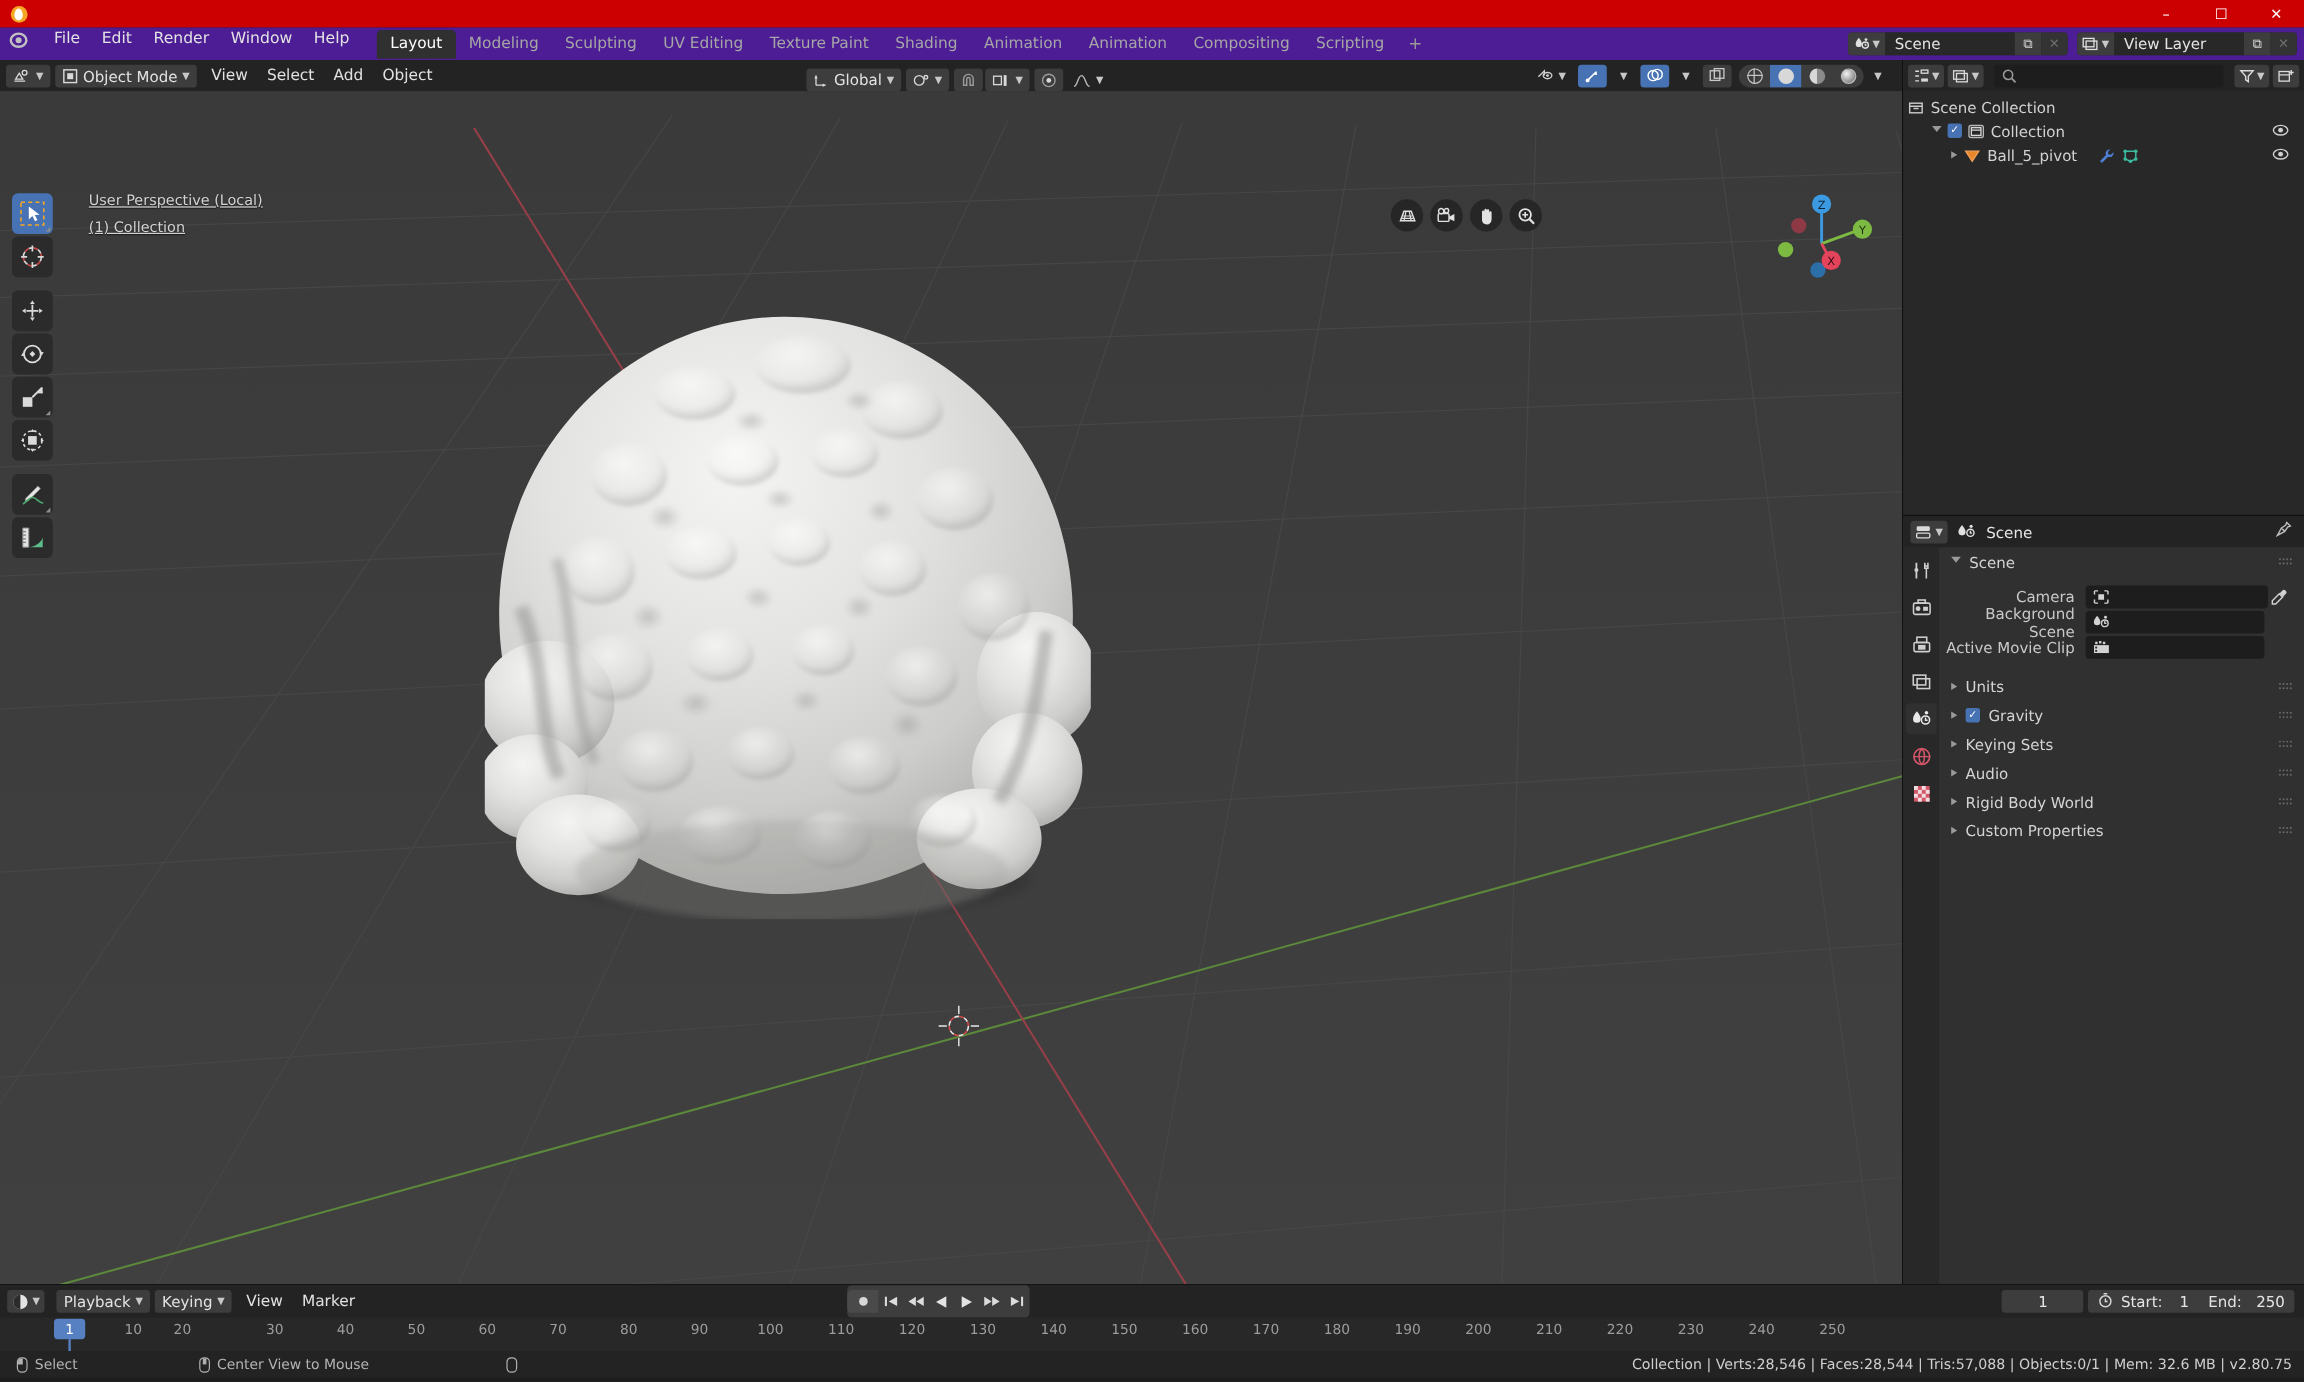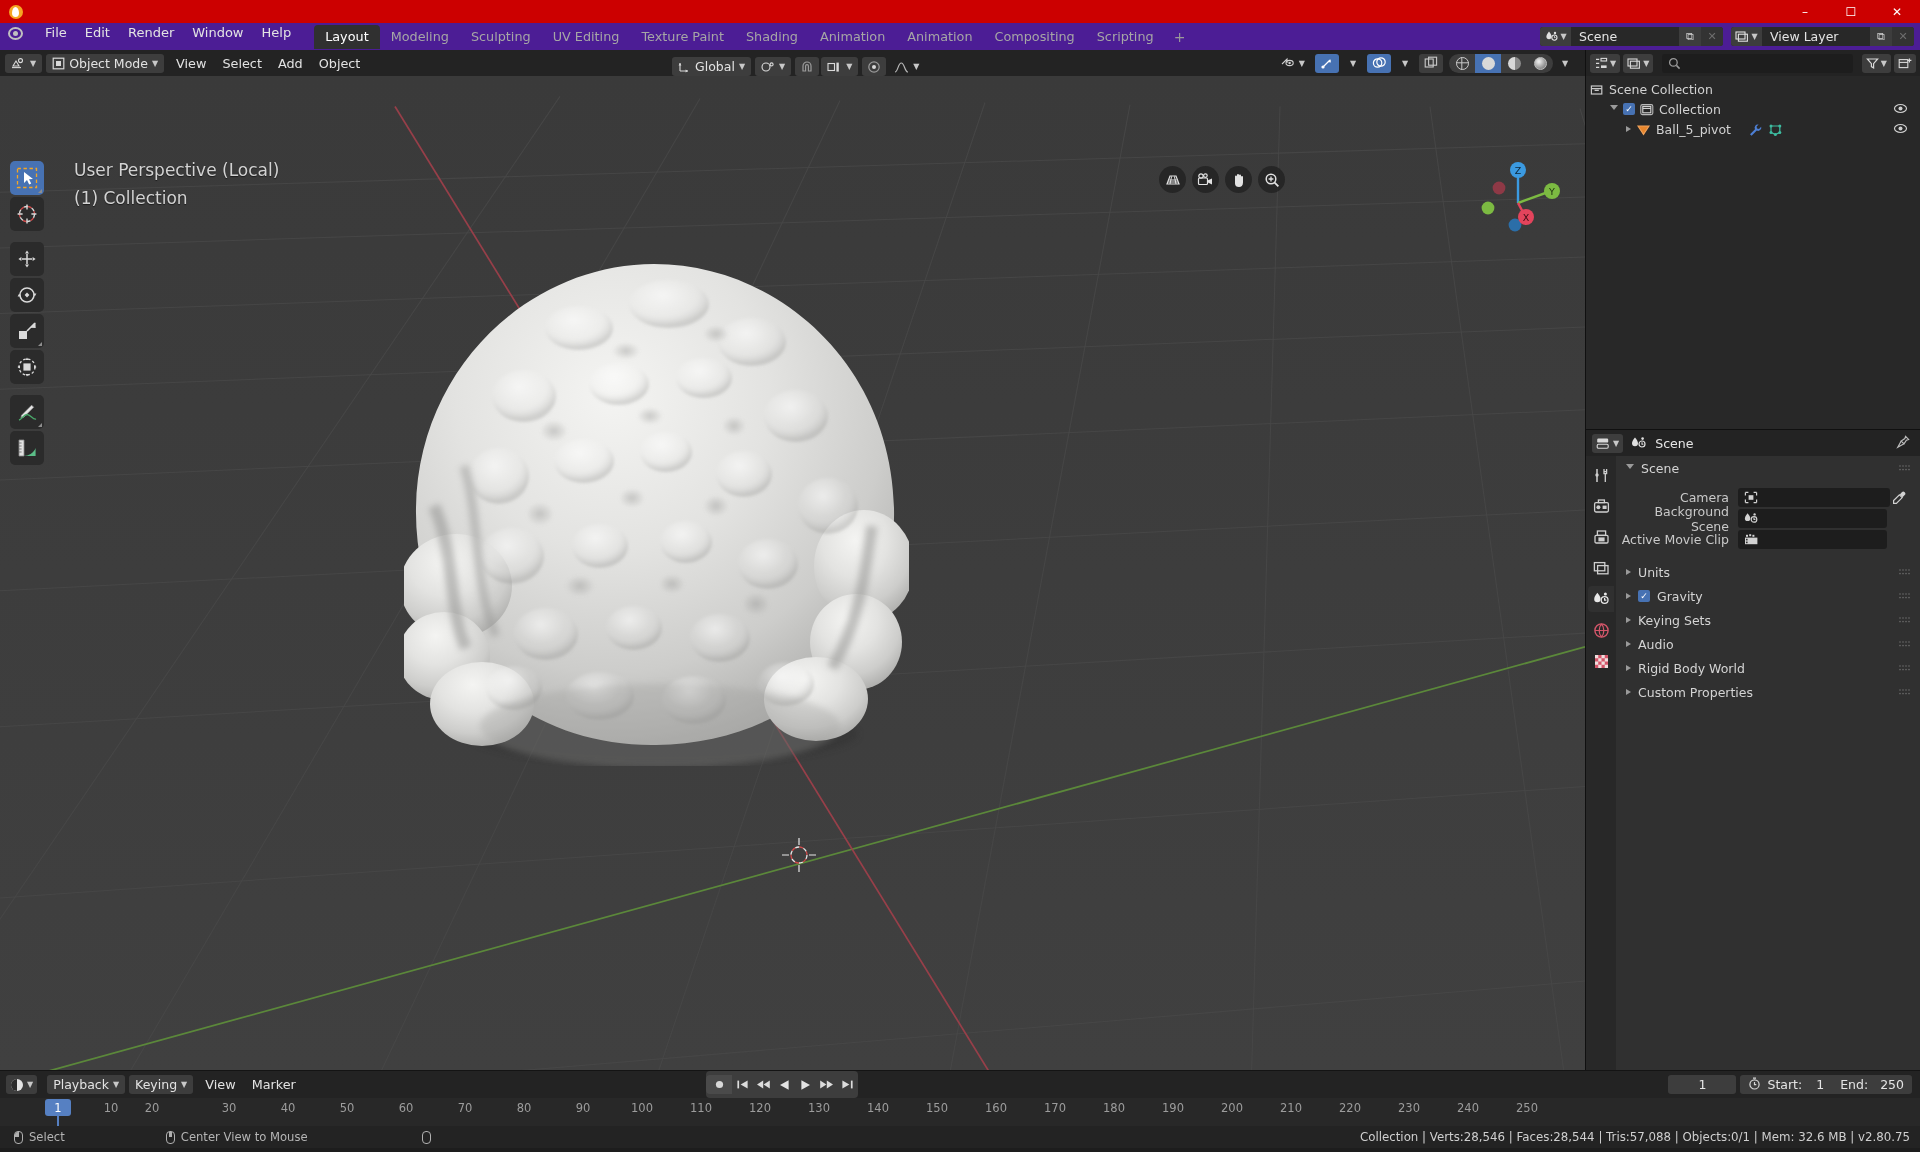--- a/index.html
+++ b/index.html
@@ -56,21 +56,21 @@
   .sphere{width:13px;height:13px;border-radius:50%;background:#d8d8d8;}
   .sphere.half{background:linear-gradient(90deg,#d8d8d8 50%,#8a8a8a 50%);}
   .sphere.wire{background:none;border:1.4px solid #c9c9c9;position:relative;}
   .sphere.wire:after{content:"";position:absolute;left:50%;top:-1px;width:1.4px;height:13px;background:#c9c9c9;transform:translateX(-50%);}
   .sphere.wire:before{content:"";position:absolute;top:50%;left:-1px;width:13px;height:1.4px;background:#c9c9c9;transform:translateY(-50%);}
   .sphere.rend{background:radial-gradient(circle at 35% 32%, #e8e8e8 8%, #9a9a9a 60%, #6d6d6d 100%);border:1.3px solid #bdbdbd;}
 
   
   .viewport{flex:1;position:relative;background:#3b3b3b;overflow:hidden;}
   .grid-svg{position:absolute;inset:0;width:100%;height:100%;}
-  .vp-text{position:absolute;left:74px;top:84px;font-size:17px;color:#d3d3d3;text-shadow:0 1px 1px rgba(0,0,0,.55);pointer-events:none;}
+  .vp-text{position:absolute;left:74px;top:84px;font-size:12px;color:#d3d3d3;text-shadow:0 1px 1px rgba(0,0,0,.55);pointer-events:none;text-decoration:underline;}
   .vp-text .l2{margin-top:8px;}
   .toolbar{position:absolute;left:10px;top:85px;width:36px;display:flex;flex-direction:column;gap:2px;}
   .tool{width:34px;height:34px;background:#2b2b2b;border-radius:5px;display:flex;align-items:center;justify-content:center;position:relative;}
   .tool.active{background:#4772b3;}
   .tool.gap{margin-top:9px;}
   .tool .corner{position:absolute;right:2px;bottom:2px;width:0;height:0;border-left:4px solid transparent;border-bottom:4px solid #8e8e8e;}
   .navicons{display:flex;gap:6px;margin-bottom:0;}
   .navbtn{width:27px;height:27px;border-radius:50%;background:rgba(30,30,30,.72);display:flex;align-items:center;justify-content:center;}
   .gizmo{position:absolute;right:16px;top:80px;width:90px;height:90px;}
   .scoop{position:absolute;left:404px;top:180px;width:505px;height:510px;}

